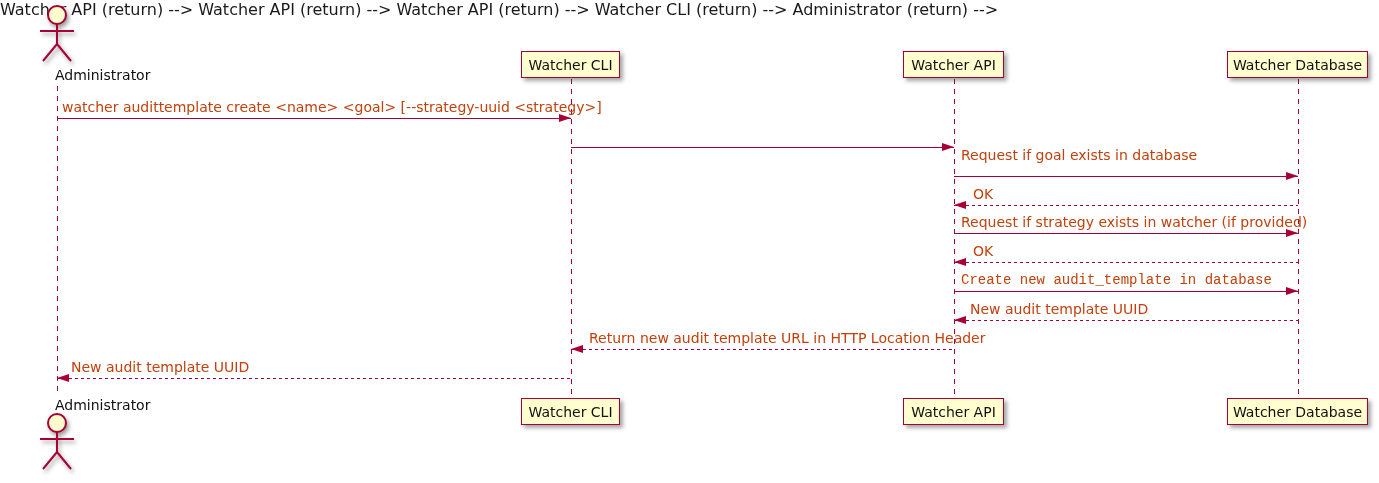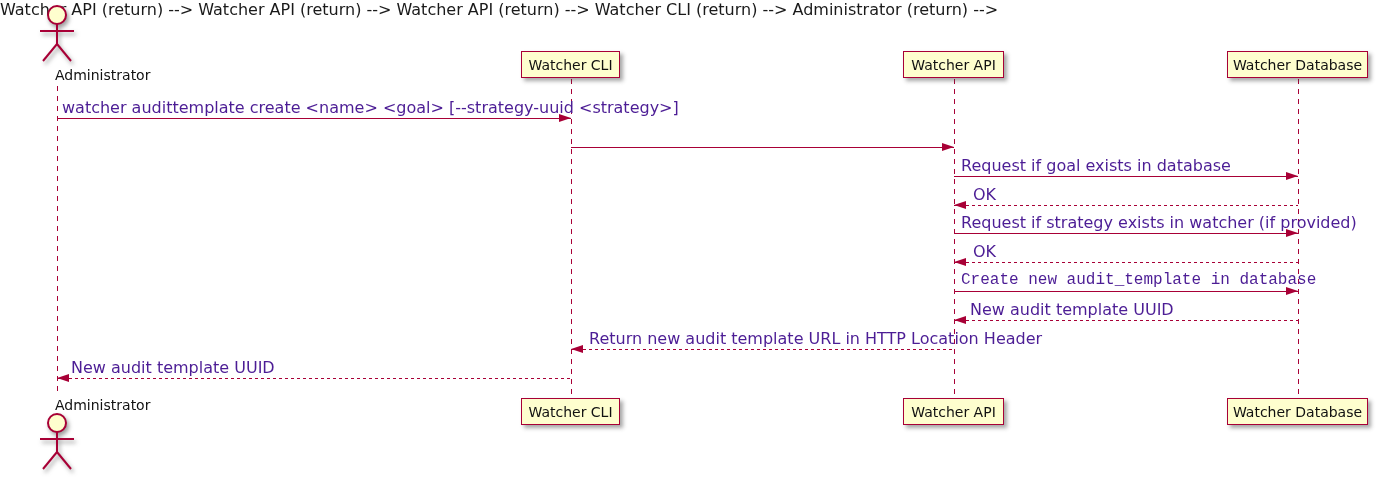--- a/index.html
+++ b/index.html
@@ -34,22 +34,22 @@
     position: absolute;
     font-size: 14px;
     color: #111111;
     white-space: nowrap;
     text-align: left;
     margin-left: 48px;
   }
   .actor-figure { position: absolute; filter: drop-shadow(2.5px 3px 2px rgba(60,60,60,0.5)); }
   .msg-label {
     position: absolute;
-    font-size: 16px;
-    color: #4c1d95;
+    font-size: 14px;
+    color: #c2410c;
     white-space: nowrap;
     line-height: 15px;
   }
   .msg-line { position: absolute; height: 1.2px; }
   .msg-line.solid { background: #A80036; }
   .msg-line.dotted {
     background: repeating-linear-gradient(to right, #A80036 0 3px, transparent 3px 6px);
   }
   .head { position: absolute; width: 0; height: 0; border-top: 4.5px solid transparent; border-bottom: 4.5px solid transparent; }
   .head.right { border-left: 12px solid #A80036; }
@@ -90,21 +90,21 @@
   
   <div class="msg-label" style="left:62px; top:100px;">watcher audittemplate create &lt;name&gt; &lt;goal&gt; [--strategy-uuid &lt;strategy&gt;]</div>
   <div class="msg-line solid" style="left:57px; top:118px; width:514px;"></div>
   <div class="head right" style="left:559px; top:114px;"></div>
 
   
   <div class="msg-line solid" style="left:571px; top:147px; width:383px;"></div>
   <div class="head right" style="left:942px; top:143px;"></div>
 
   
-  <div class="msg-label" style="left:961px; top:158px;">Request if goal exists in database</div>
+  <div class="msg-label" style="left:961px; top:148px;">Request if goal exists in database</div>
   <div class="msg-line solid" style="left:954px; top:176px; width:344px;"></div>
   <div class="head right" style="left:1286px; top:172px;"></div>
 
    Watcher API (return) --&gt;
   <div class="msg-label" style="left:973px; top:187px;">OK</div>
   <div class="msg-line dotted" style="left:954px; top:205px; width:344px;"></div>
   <div class="head left" style="left:954px; top:201px;"></div>
 
   
   <div class="msg-label" style="left:961px; top:215px;">Request if strategy exists in watcher (if provided)</div>

